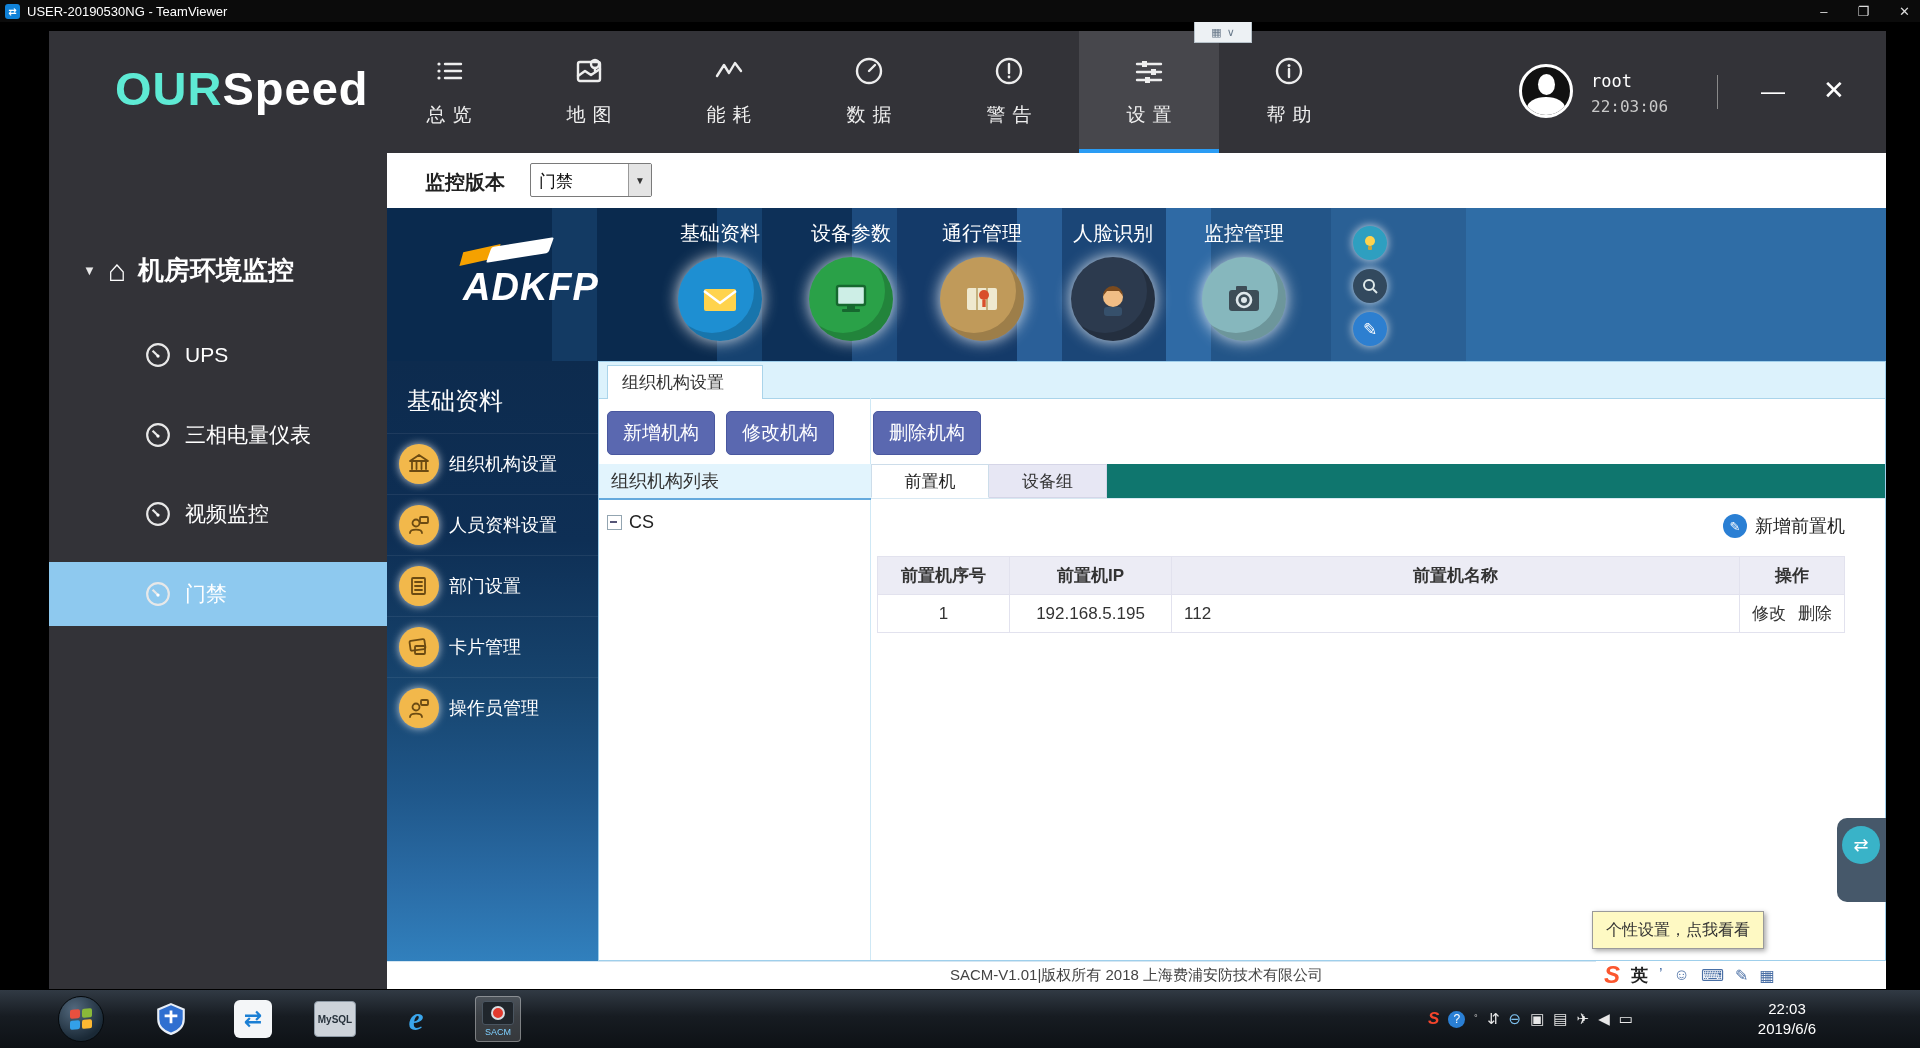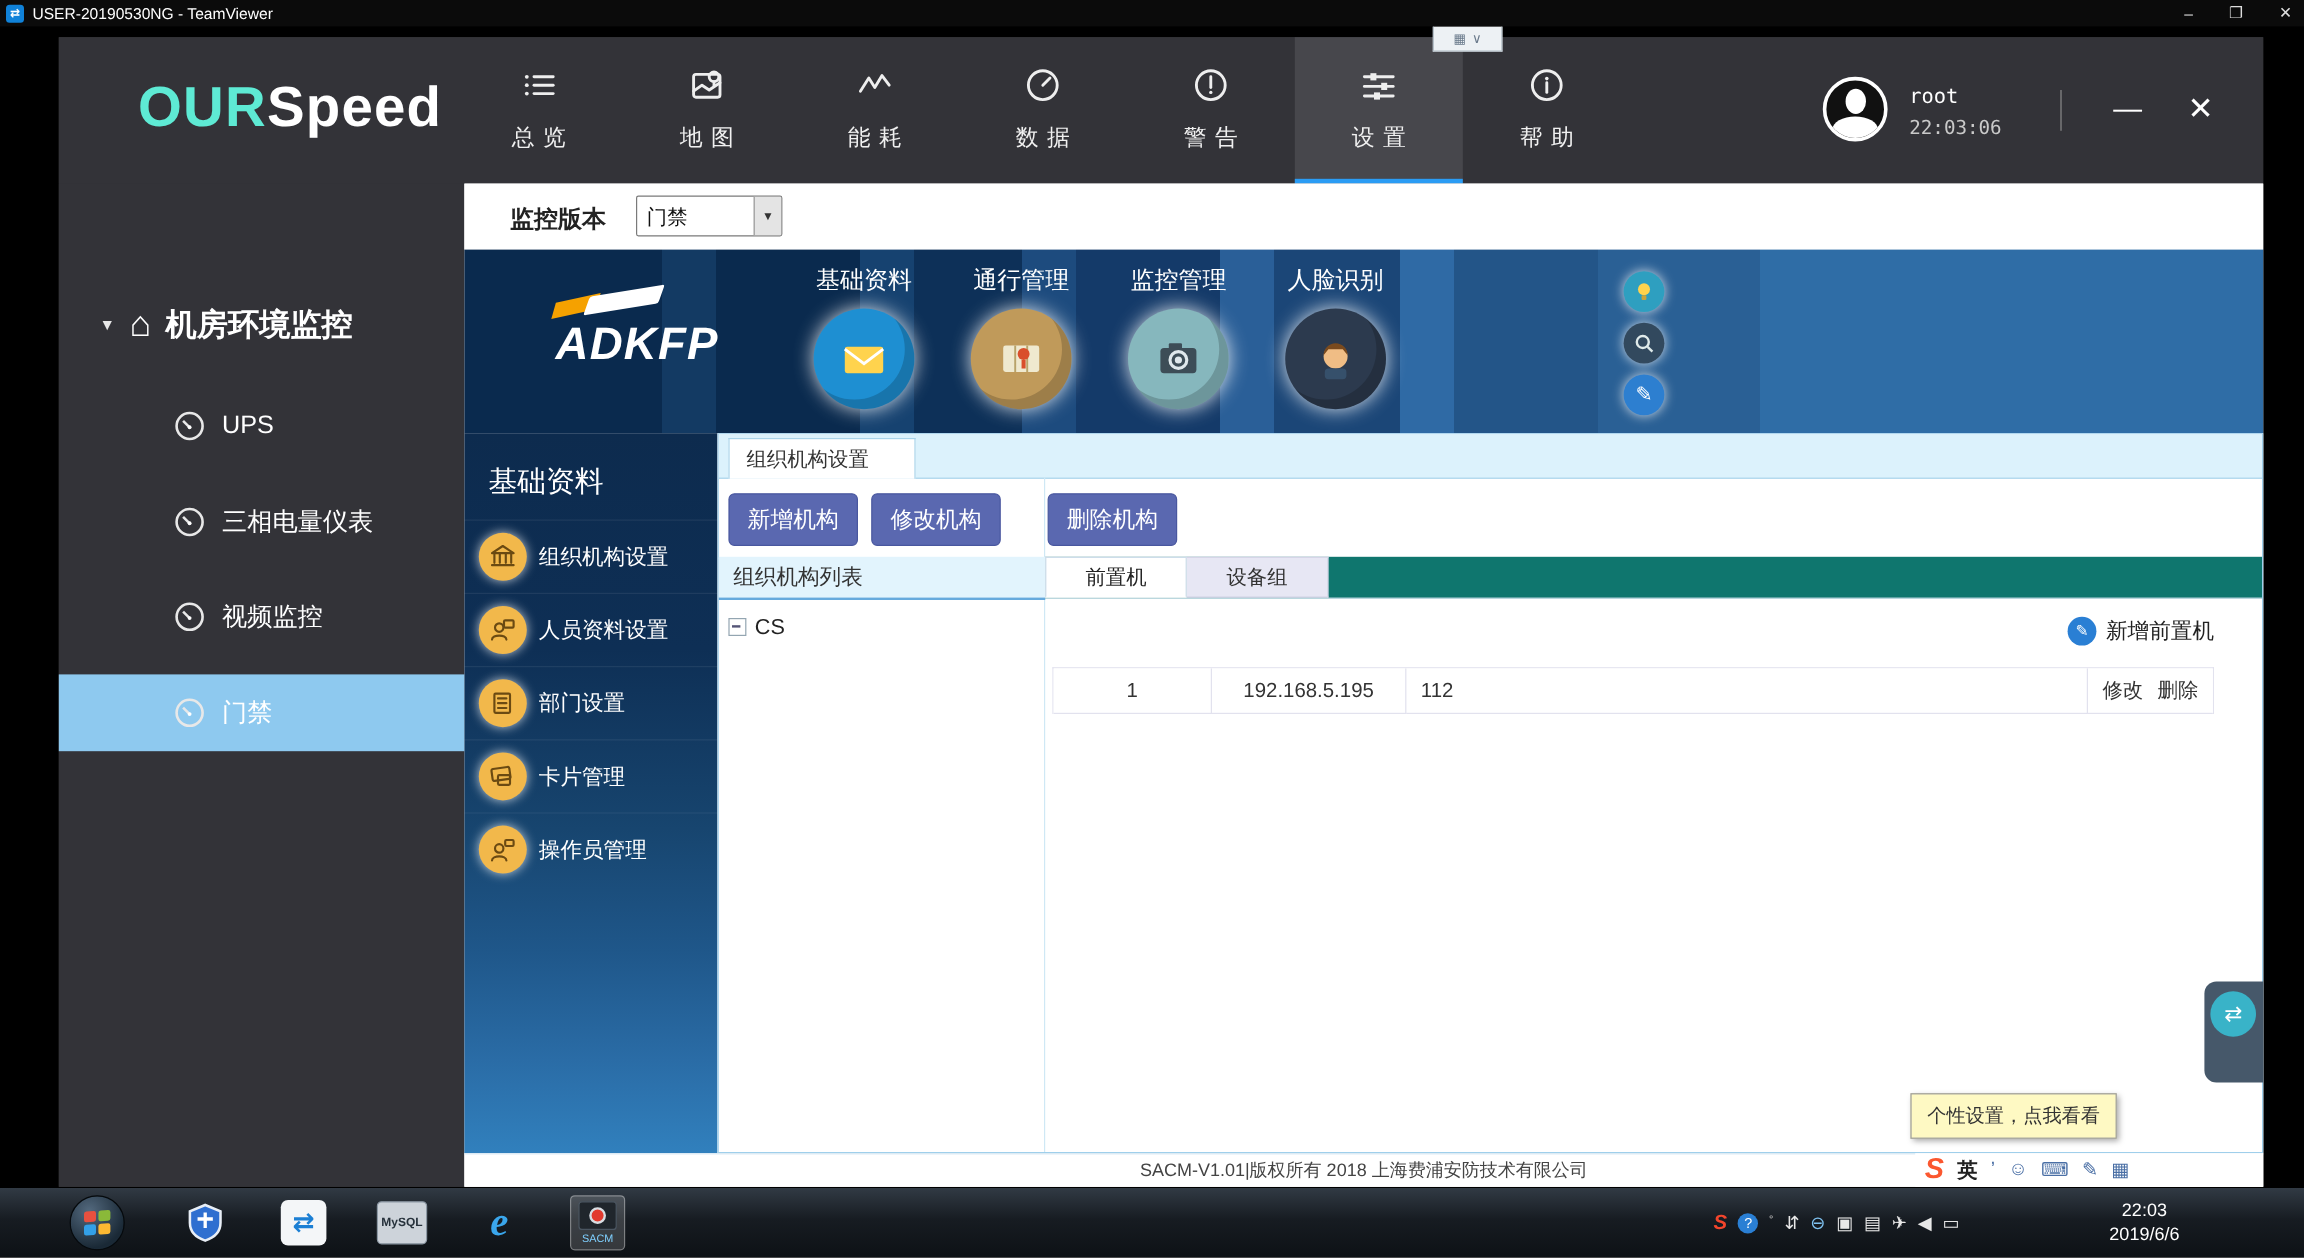--- a/index.html
+++ b/index.html
@@ -354,49 +354,59 @@
         <div class="module">
           <span class="module-label">基础资料</span>
           <span class="module-circle mc-blue">
             <svg width="40" height="40" viewBox="0 0 40 40">
                 <rect x="4" y="10" width="32" height="22" rx="2" fill="#ffd34d"></rect>
                 <path d="M4 12 L20 24 L36 12" stroke="#fff" stroke-width="2.4" fill="none"></path>
               </svg>
           </span>
         </div>
         <div class="module">
+          <span class="module-label">设备参数</span>
+          <span class="module-circle mc-green">
+            <svg width="40" height="40" viewBox="0 0 40 40">
+                <rect x="6" y="7" width="28" height="19" rx="2" fill="#cdeee6" stroke="#16682f" stroke-width="2.4"></rect>
+                <rect x="16" y="26" width="8" height="4" fill="#16682f"></rect>
+                <rect x="11" y="30" width="18" height="3" rx="1" fill="#16682f"></rect>
+              </svg>
+          </span>
+        </div>
+        <div class="module">
           <span class="module-label">通行管理</span>
           <span class="module-circle mc-tan">
             <svg width="40" height="40" viewBox="0 0 40 40">
                 <rect x="5" y="9" width="30" height="22" rx="2" fill="#efe9cf"></rect>
                 <line x1="15" y1="9" x2="15" y2="31" stroke="#b9a36a" stroke-width="1.6"></line>
                 <line x1="25" y1="9" x2="25" y2="31" stroke="#b9a36a" stroke-width="1.6"></line>
                 <circle cx="22" cy="16" r="5" fill="#d94f2b"></circle>
                 <line x1="22" y1="21" x2="22" y2="28" stroke="#d94f2b" stroke-width="3.4"></line>
               </svg>
           </span>
         </div>
         <div class="module">
+          <span class="module-label">人脸识别</span>
+          <span class="module-circle mc-dark">
+            <svg width="40" height="40" viewBox="0 0 40 40">
+                <circle cx="20" cy="18" r="10" fill="#f0bd85"></circle>
+                <path d="M10 17 a10 10 0 0 1 20 0 l-4 -5 h-12 Z" fill="#7a4a1e"></path>
+                <rect x="11" y="28" width="18" height="9" rx="3" fill="#36506b"></rect>
+              </svg>
+          </span>
+        </div>
+        <div class="module">
           <span class="module-label">监控管理</span>
           <span class="module-circle mc-teal">
             <svg width="40" height="40" viewBox="0 0 40 40">
                 <rect x="12" y="7" width="11" height="6" rx="1" fill="#3d4d57"></rect>
                 <rect x="5" y="11" width="30" height="21" rx="3" fill="#3d4d57"></rect>
                 <circle cx="20" cy="21" r="7" fill="none" stroke="#dfe8ec" stroke-width="2.6"></circle>
                 <circle cx="20" cy="21" r="3" fill="#dfe8ec"></circle>
-              </svg>
-          </span>
-        </div>
-        <div class="module">
-          <span class="module-label">人脸识别</span>
-          <span class="module-circle mc-dark">
-            <svg width="40" height="40" viewBox="0 0 40 40">
-                <circle cx="20" cy="18" r="10" fill="#f0bd85"></circle>
-                <path d="M10 17 a10 10 0 0 1 20 0 l-4 -5 h-12 Z" fill="#7a4a1e"></path>
-                <rect x="11" y="28" width="18" height="9" rx="3" fill="#36506b"></rect>
               </svg>
           </span>
         </div>
       </div>
       <div class="tools">
         <span class="tool tool-bulb">
           <svg width="20" height="20" viewBox="0 0 20 20">
               <circle cx="10" cy="8" r="5" fill="#ffd34d"></circle>
               <rect x="8" y="13" width="4" height="4" rx="1" fill="#caa43a"></rect>
             </svg>
@@ -490,20 +500,26 @@
       <div class="detail-pane">
         <div class="detail-tabs">
           <div class="dtab on">前置机</div>
           <div class="dtab off">设备组</div>
         </div>
         <div class="add-link">
           <span class="add-ic">✎</span>
           <span>新增前置机</span>
         </div>
         <div class="dtable">
+          <div class="trow head">
+            <div class="tcell c1">前置机序号</div>
+            <div class="tcell c2">前置机IP</div>
+            <div class="tcell c3">前置机名称</div>
+            <div class="tcell c4">操作</div>
+          </div>
           <div class="trow data">
             <div class="tcell c1">1</div>
             <div class="tcell c2">192.168.5.195</div>
             <div class="tcell c3 left">112</div>
             <div class="tcell c4 action">
               <a>修改</a>
               <a>删除</a>
             </div>
           </div>
         </div>

